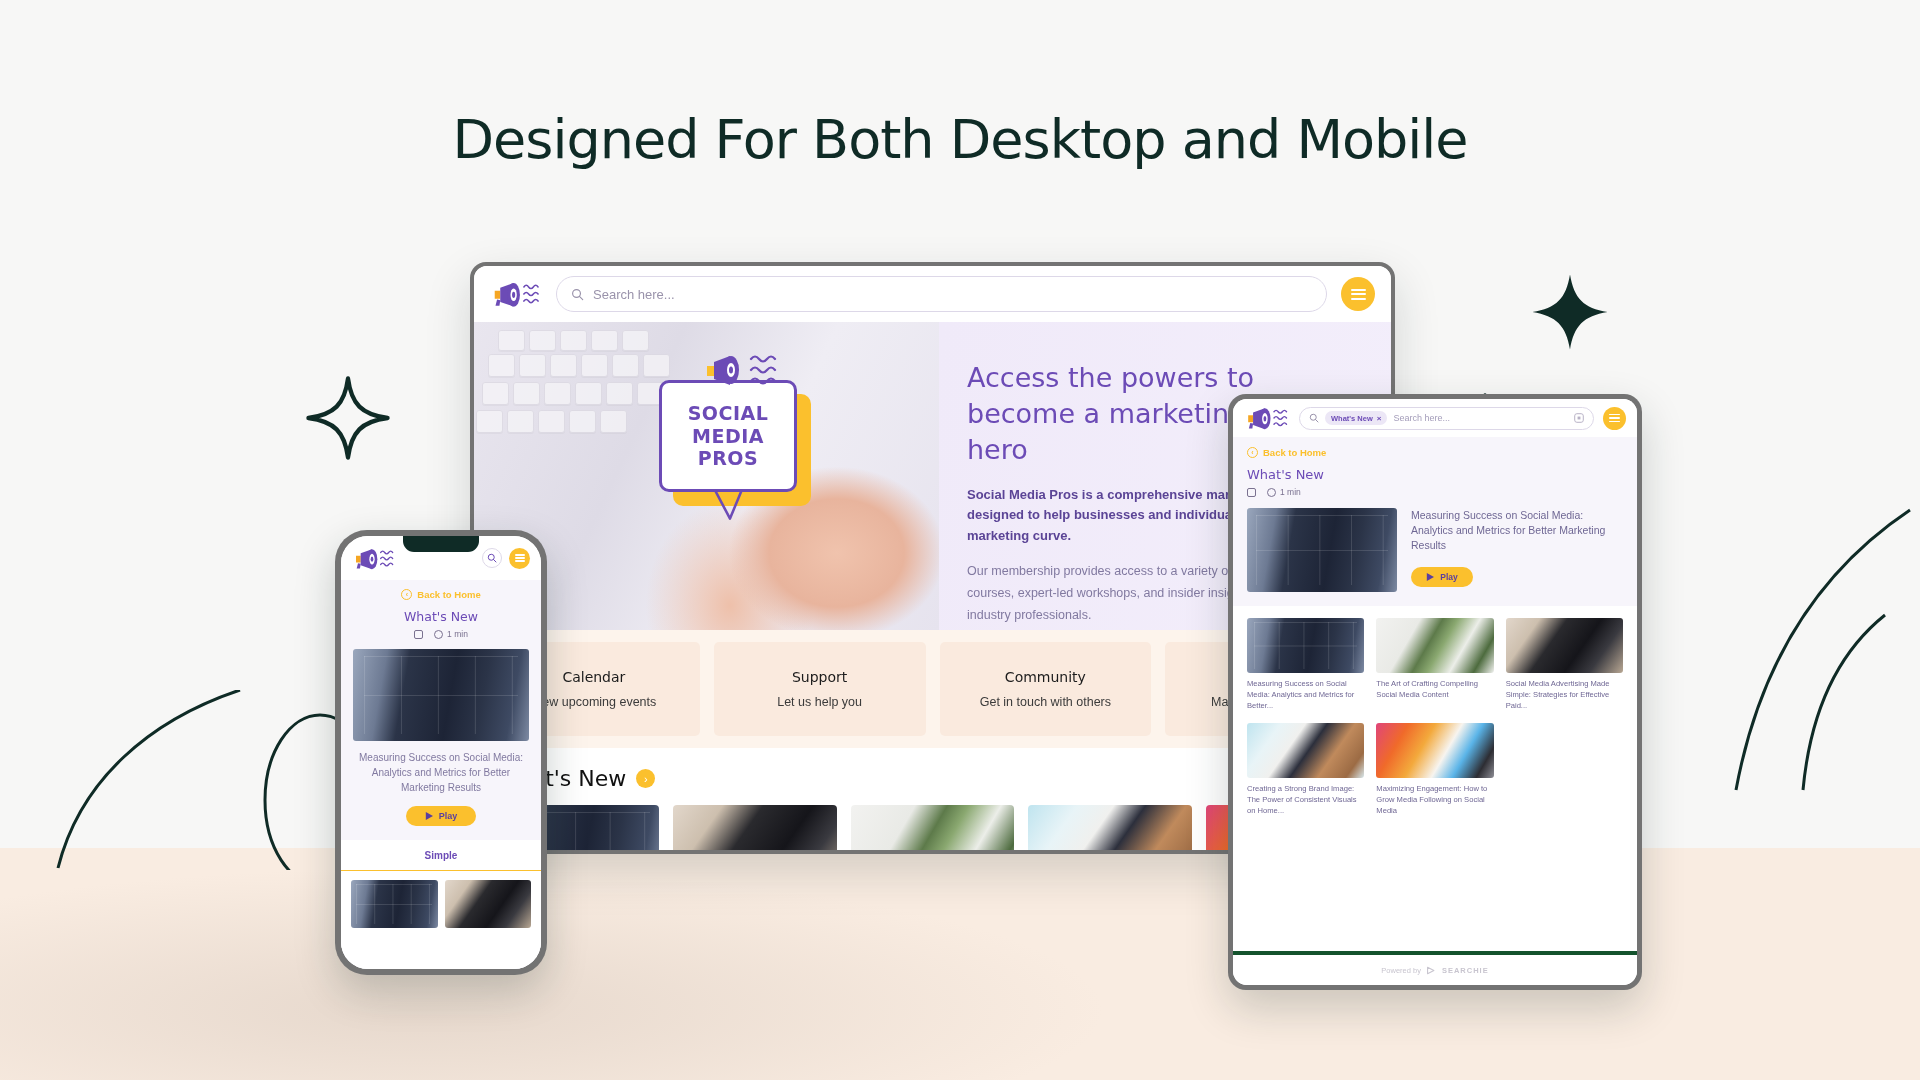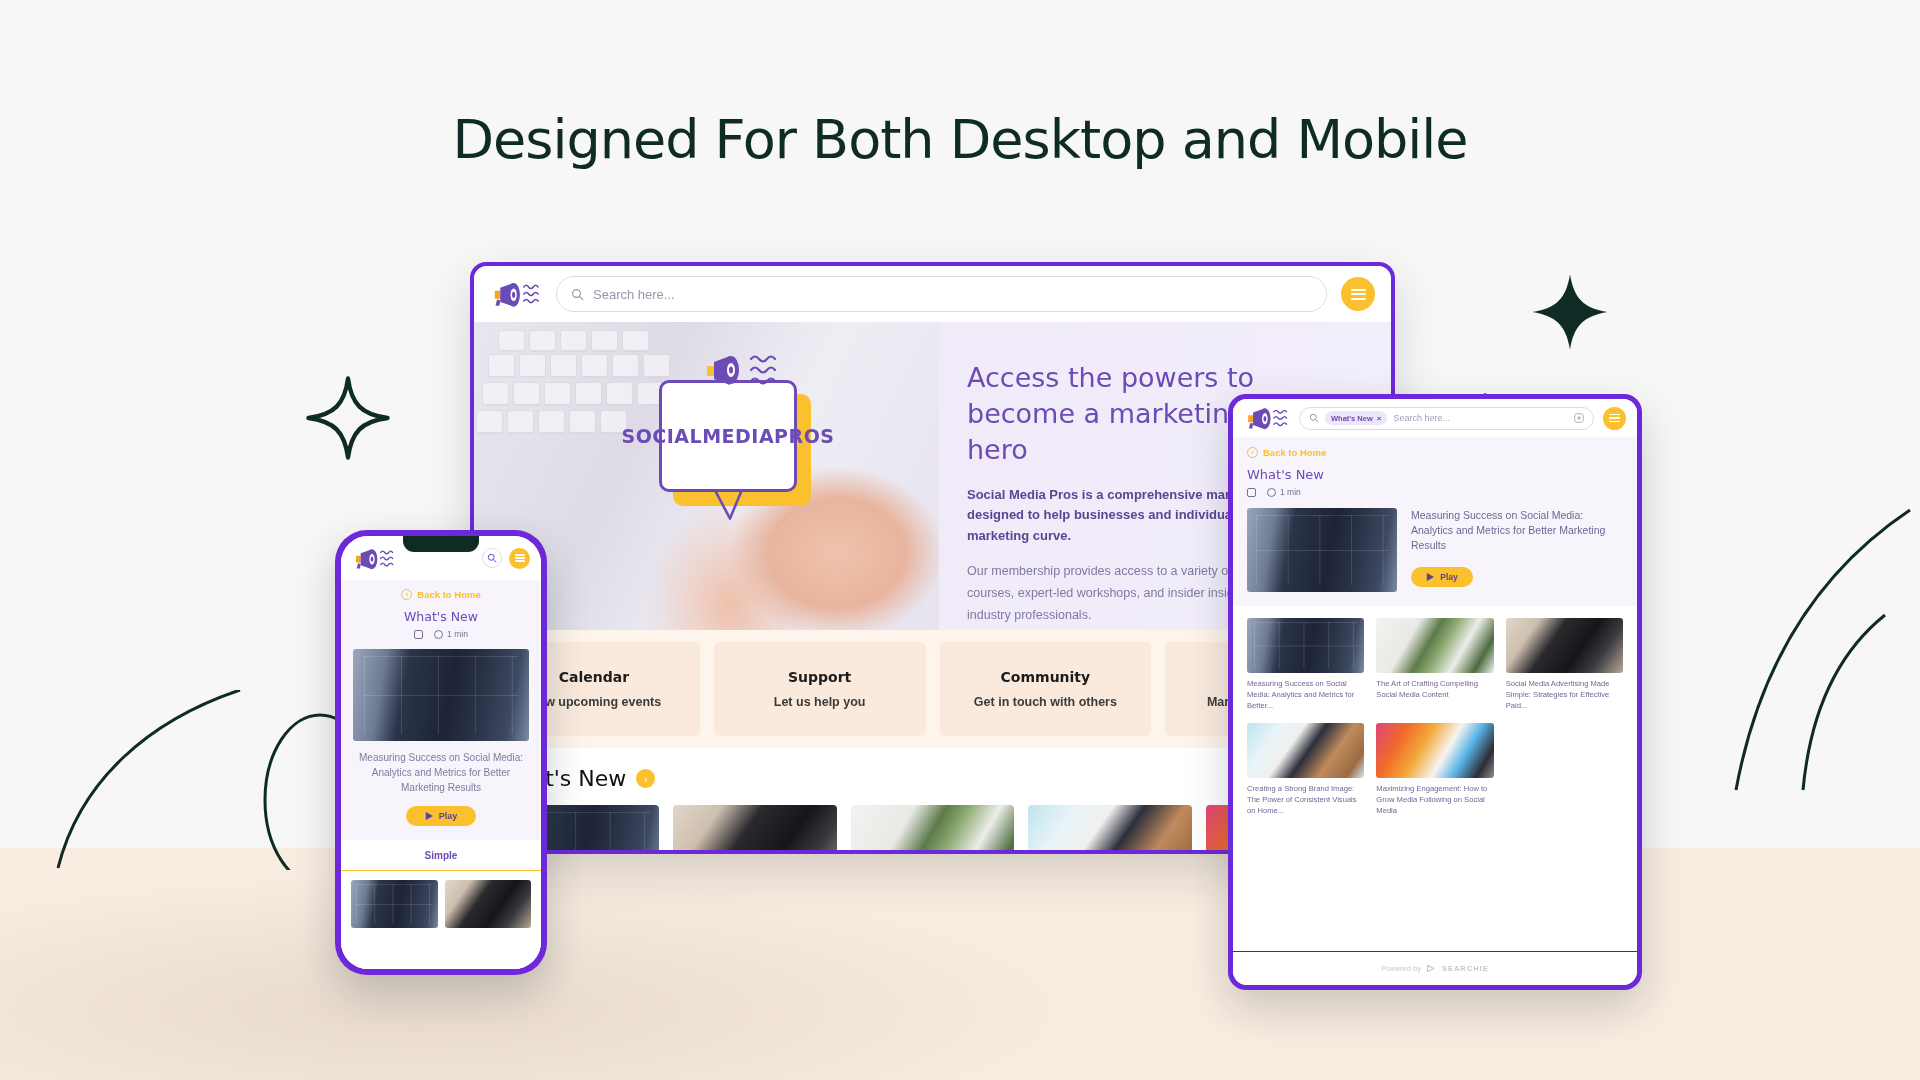--- a/index.html
+++ b/index.html
@@ -24,21 +24,21 @@
   
   #page-title {
     position: absolute; top: 108px; left: 0; width: 100%;
     text-align: center;
     font-family: "DejaVu Sans", sans-serif;
     font-weight: 400; font-size: 54px; letter-spacing: -1px;
     color: #0f2b26;
   }
 
   
-  .device { position: absolute; background: #6d28d9; }
+  .device { position: absolute; background: #737373; }
 
   
   #desktop {
     left: 470px; top: 262px; width: 925px; height: 592px;
     border-radius: 16px; padding: 4px;
     box-shadow: 0 18px 46px rgba(20,40,36,.16);
   }
   #desktop-screen {
     width: 100%; height: 100%; background: #fff;
     border-radius: 13px; overflow: hidden; position: relative;
@@ -76,41 +76,41 @@
   #logo-bubble {
     position: absolute; left: 185px; top: 58px; width: 152px; height: 130px;
   }
   #logo-bubble .yellow {
     position: absolute; left: 14px; top: 14px; width: 138px; height: 112px;
     background: #fbc02d; border-radius: 10px;
   }
   #logo-bubble .white {
     position: absolute; left: 0; top: 0; width: 138px; height: 112px;
     background: #fff; border: 3px solid #6c4bb6; border-radius: 10px;
-    display: flex; align-items: center; justify-content: center;
+    display: flex; flex-direction: column; align-items: center; justify-content: center;
     font-family: "DejaVu Sans", sans-serif; font-weight: 700; color: #6c4bb6;
     font-size: 19px; line-height: 1.18; letter-spacing: .5px;
   }
   #logo-bubble .tail {
     position: absolute; left: 54px; top: 108px; width: 34px; height: 34px;
   }
   #hero-text { flex: 1; padding: 38px 34px 0 28px; }
   #hero-text h1 {
     font-family: "DejaVu Sans", sans-serif; font-weight: 400;
     font-size: 27px; line-height: 1.34; color: #6c4bb6; margin-bottom: 16px;
   }
   #hero-text .lead { font-size: 13px; font-weight: 700; color: #5b4496; line-height: 1.6; margin-bottom: 14px; }
   #hero-text .body { font-size: 12.5px; color: #8179a0; line-height: 1.75; }
 
   #desktop-cards {
     height: 118px; background: #fdf4ec; display: flex; align-items: center; padding: 12px 14px; gap: 14px;
   }
   .dcard {
     flex: 1; height: 94px; background: #faeade; border-radius: 5px;
-    display: flex; flex-direction: column; align-items: center; justify-content: center; gap: 10px; font-weight: bold;
+    display: flex; flex-direction: column; align-items: center; justify-content: center; gap: 10px;
   }
   .dcard .t { font-size: 14px; color: #1c1c1c; font-family: "DejaVu Sans", sans-serif; }
   .dcard .s { font-size: 12.5px; color: #3b3b3b; }
 
   #desktop-whatsnew {
     padding: 18px 22px 0; display: flex; align-items: center; gap: 10px;
   }
   #desktop-whatsnew .h { font-family: "DejaVu Sans", sans-serif; font-size: 22px; color: #111; }
   .chev-circle {
     width: 19px; height: 19px; border-radius: 50%; background: #fbc02d;
@@ -187,21 +187,21 @@
   #tablet-body .wn-meta { justify-content: flex-start; margin-top: 5px; }
   #tablet-feature { display: flex; gap: 14px; margin-top: 11px; padding-bottom: 14px; }
   #tablet-feature .img { width: 150px; height: 84px; border-radius: 3px; flex: none; }
   #tablet-feature .txt { flex: 1; }
   #tablet-feature .cap { font-size: 10.5px; line-height: 1.45; color: #6f6794; }
   #tablet-feature .play-btn { margin-top: 13px; width: 62px; height: 20px; font-size: 8.5px; border-radius: 11px; }
   #tablet-grid { background: #fff; padding: 12px 14px 0; display: grid; grid-template-columns: repeat(3,1fr); gap: 12px 12px; flex:1; align-content:start; }
   .gcard .img { width: 100%; height: 55px; border-radius: 3px; }
   .gcard .cap { margin-top: 5px; font-size: 7.6px; line-height: 1.45; color: #6f6794; }
   #tablet-footer {
-    height: 34px; background: #fff; border-top: 1px solid #14532d;
+    height: 34px; background: #fff; border-top: 4px solid #14532d;
     display: flex; align-items: center; justify-content: center; gap: 5px;
     color: #c8c5cf; font-size: 7.5px; flex:none;
   }
   #tablet-footer .brand { font-weight: 700; letter-spacing: 1px; }
 
   
   .ph-dash {
     background:
       linear-gradient(100deg,#9aa7bd 0%, #6d7a93 18%, #2b3448 30%, #1d2436 55%, #2b3448 72%, #3e4a63 88%, #7d8aa3 100%);
     position: relative; overflow: hidden;

